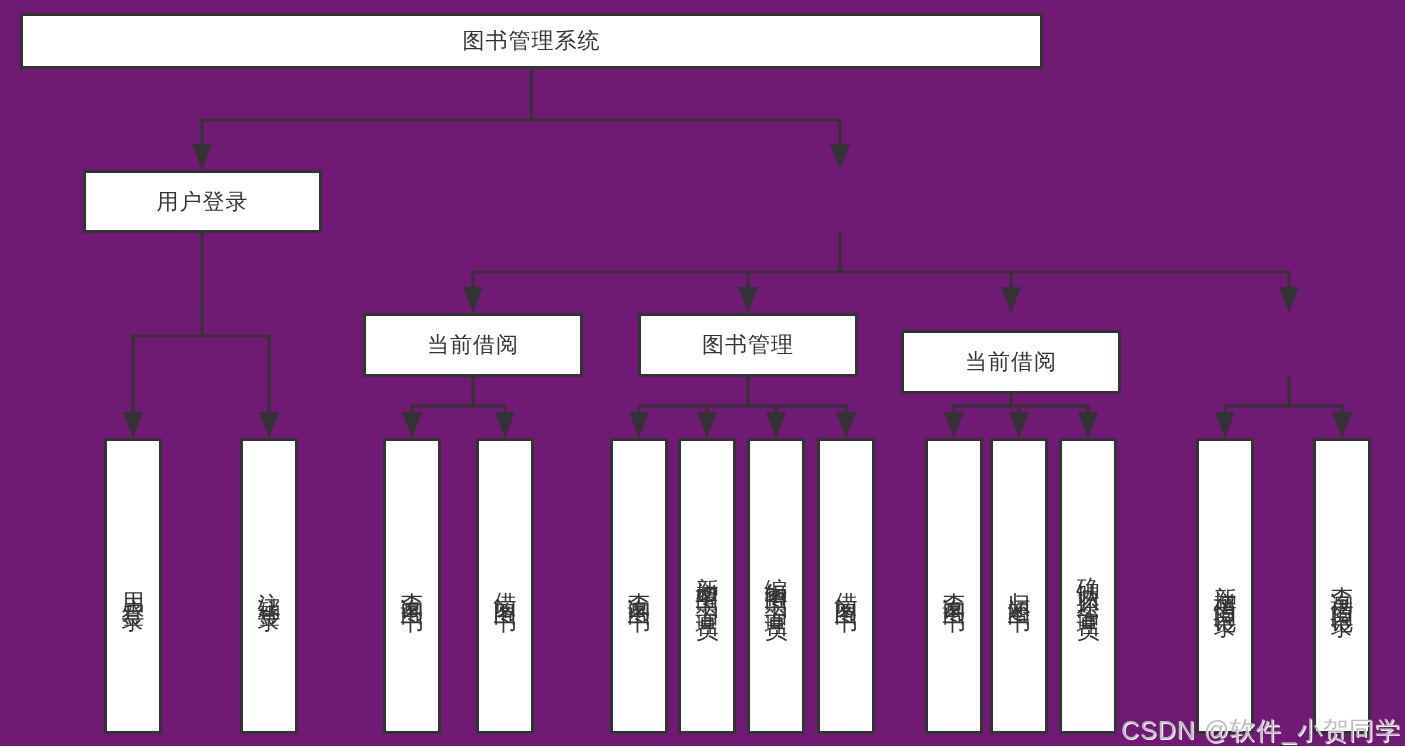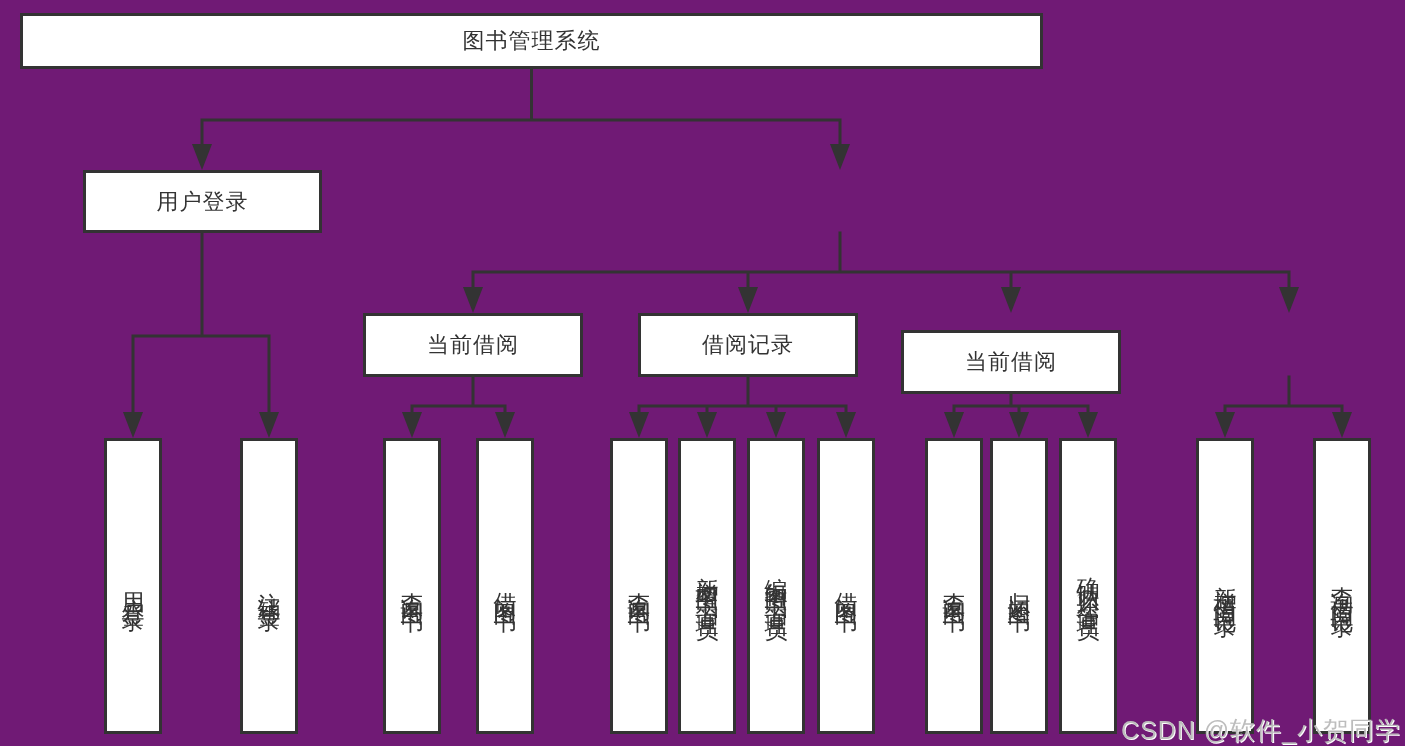--- a/index.html
+++ b/index.html
@@ -102,21 +102,21 @@
       <polygon points="1215,412 1235,412 1225,438"></polygon>
       <polygon points="1332,412 1352,412 1342,438"></polygon>
     </g>
   </svg>
 
   <div class="box" style="left:20px; top:13px; width:1023px; height:56px;">图书管理系统</div>
 
   <div class="box" style="left:83px; top:170px; width:239px; height:63px;">用户登录</div>
 
   <div class="box" style="left:363px; top:313px; width:220px; height:64px;">当前借阅</div>
-  <div class="box" style="left:638px; top:313px; width:220px; height:64px;">借阅记录</div>
+  <div class="box" style="left:638px; top:313px; width:220px; height:64px;">图书管理</div>
   <div class="box" style="left:901px; top:330px; width:220px; height:64px;">当前借阅</div>
 
   <div class="vbox" style="left:104px; top:438px; width:58px; height:296px;">用户登录</div>
   <div class="vbox" style="left:240px; top:438px; width:58px; height:296px;">注销登录</div>
 
   <div class="vbox" style="left:383px; top:438px; width:58px; height:296px;">查询图书</div>
   <div class="vbox" style="left:476px; top:438px; width:58px; height:296px;">借阅图书</div>
 
   <div class="vbox" style="left:610px; top:438px; width:58px; height:296px;">查询图书</div>
   <div class="vbox" style="left:678px; top:438px; width:58px; height:296px;">新增图书（管理员）</div>

